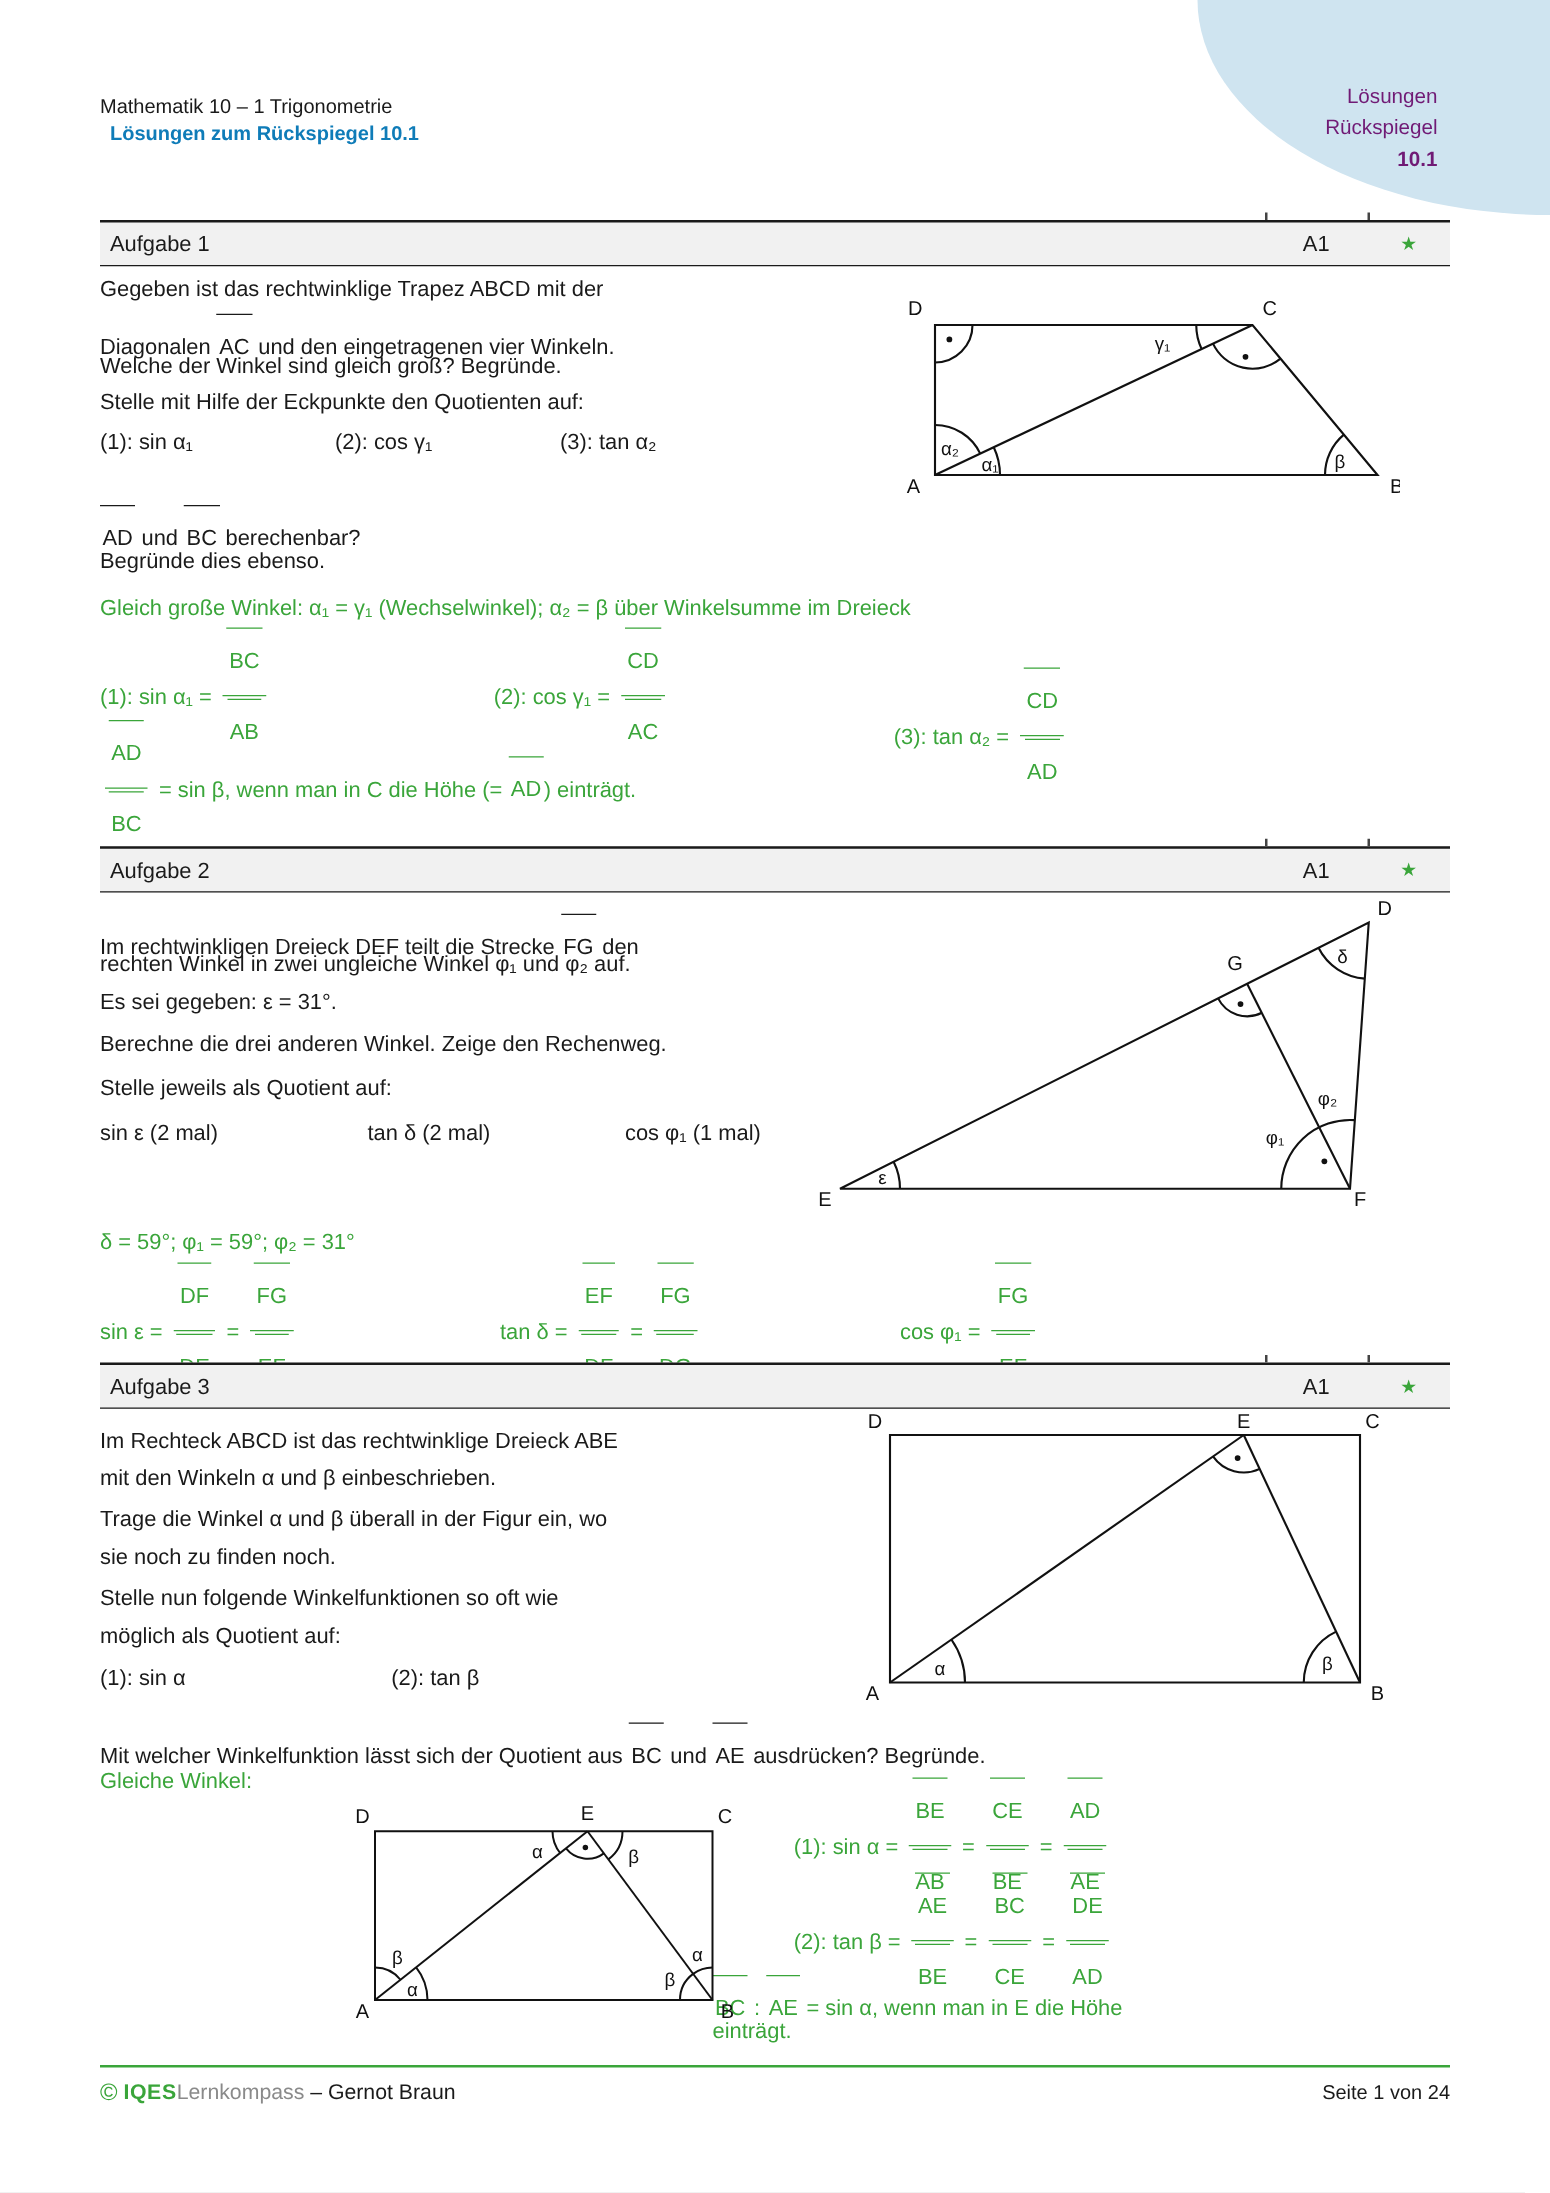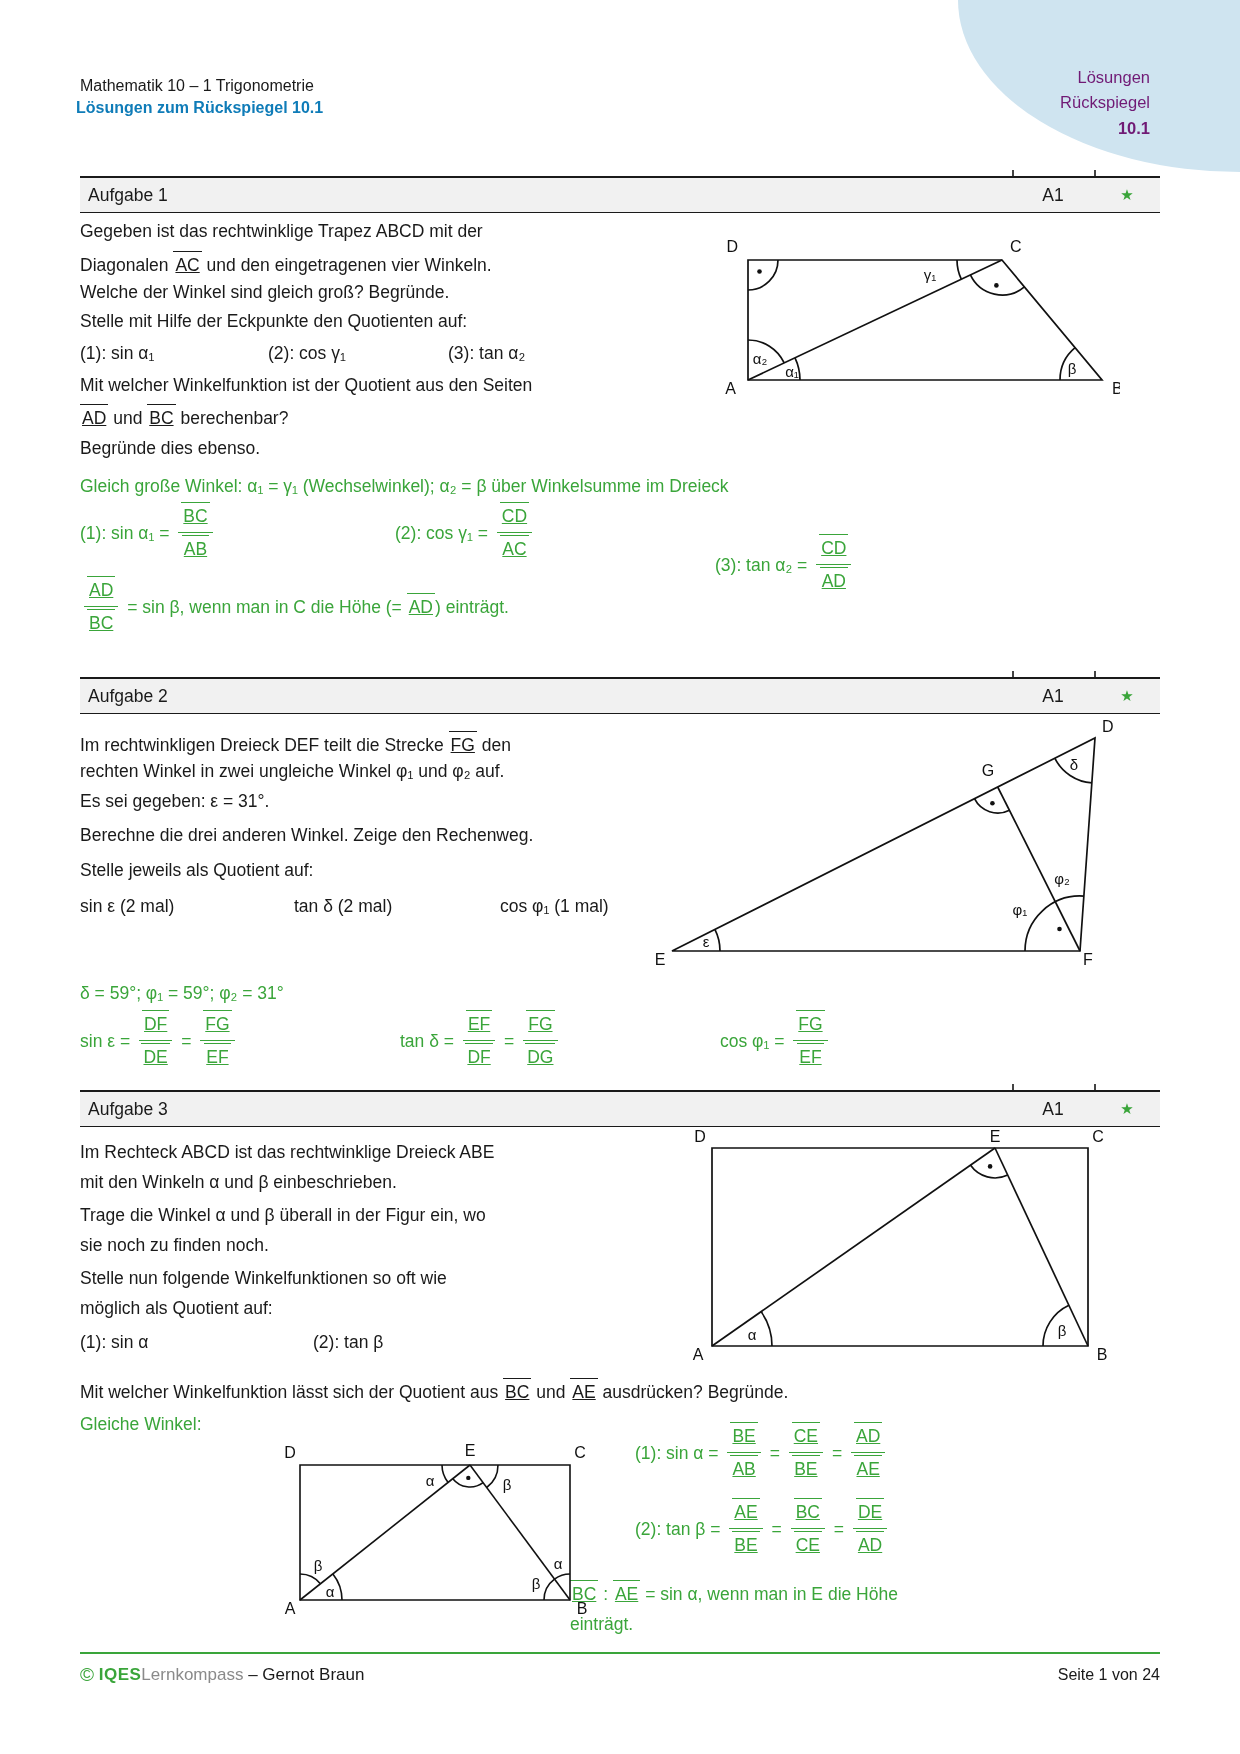--- a/index.html
+++ b/index.html
@@ -2,21 +2,21 @@
 <html style="--green: #3aa53a; --blue: #0f7cb8; --lightblue: #cfe4f0;"><head>
 <meta charset="utf-8">
 <style>
   html,body{margin:0;padding:0;background:#e8e8e8;}
   .page{position:relative;width:1240px;height:1754px;background:#ffffff;margin:0 auto;
         font-family:"Liberation Sans","DejaVu Sans",sans-serif;color:#1a1a1a;overflow:hidden;}
   .line{position:absolute;white-space:nowrap;font-size:17.5px;line-height:1.25;}
   .small{font-size:16px;}
   .green{color:var(--green);}
   .blue{color:var(--blue);font-weight:bold;}
-  .seg{display:inline-block;border-top:1.7px solid currentColor;line-height:1.1;padding:4px 2px;text-decoration:underline;}
+  .seg{display:inline-block;border-top:1.7px solid currentColor;line-height:1.1;padding:16px 2px;}
   .frac{display:inline-flex;flex-direction:column;align-items:center;vertical-align:middle;
         margin:0 4px;text-align:center;position:relative;top:-2px;}
   .frac .fn{display:block;border-bottom:1.7px solid currentColor;padding:0 3px 2px;}
   .frac .fd{display:block;padding-top:2px;}
   .corner{position:absolute;top:0;right:0;width:282px;height:172px;background:var(--lightblue);
           border-bottom-left-radius:100% 100%;}
   .corner .cline{position:absolute;right:90px;white-space:nowrap;font-size:16.5px;color:#701a75;}
   .task-bar{position:absolute;left:80px;width:1080px;height:37px;background:#f1f1f1;
             border-top:2.5px solid #1a1a1a;border-bottom:1.5px solid #1a1a1a;box-sizing:border-box;}
   .task-bar .t-title{position:absolute;left:8px;top:7px;font-size:17.5px;}
@@ -40,38 +40,37 @@
 
 <div class="page">
 
   <div class="corner">
     <div class="cline" style="top:68px;">Lösungen</div>
     <div class="cline" style="top:93px;">Rückspiegel</div>
     <div class="cline" style="top:119px;font-weight:bold;">10.1</div>
   </div>
 
   <div class="line small" style="left:80px;top:76px;">Mathematik 10 – 1 Trigonometrie</div>
-  <div class="line small blue" style="left:76px;top:98px;text-align:right;">Lösungen zum Rückspiegel 10.1</div>
+  <div class="line small blue" style="left:88px;top:98px;text-align:right;">Lösungen zum Rückspiegel 10.1</div>
 
   <div class="tick" style="left:1012px;top:170px;"></div>
   <div class="tick" style="left:1094px;top:170px;"></div>
   <div class="task-bar" style="top:176px;">
     <span class="t-title">Aufgabe 1</span>
     <span class="t-level">A1</span>
     <span class="t-star">★</span>
   </div>
 
   <div class="line" style="left:80px;top:221px;">Gegeben ist das rechtwinklige Trapez ABCD mit der</div>
   <div class="line" style="left:80px;top:251px;">Diagonalen <span class="seg">AC</span> und den eingetragenen vier Winkeln.</div>
   <div class="line" style="left:80px;top:282px;">Welche der Winkel sind gleich groß? Begründe.</div>
   <div class="line" style="left:80px;top:311px;">Stelle mit Hilfe der Eckpunkte den Quotienten auf:</div>
   <div class="line" style="left:80px;top:343px;">(1): sin α₁</div>
   <div class="line" style="left:268px;top:343px;">(2): cos γ₁</div>
   <div class="line" style="left:448px;top:343px;">(3): tan α₂</div>
-  <div class="line" style="left:80px;top:375px;">Mit welcher Winkelfunktion ist der Quotient aus den Seiten</div>
   <div class="line" style="left:80px;top:404px;"><span class="seg">AD</span> und <span class="seg">BC</span> berechenbar?</div>
   <div class="line" style="left:80px;top:438px;">Begründe dies ebenso.</div>
   <div class="line green" style="left:80px;top:476px;">Gleich große Winkel: α₁ = γ₁ (Wechselwinkel); α₂ = β über Winkelsumme im Dreieck</div>
   <div class="line green" style="left:80px;top:504px;">(1): sin α₁ = <span class="frac">
         <span class="fn"><span class="seg">BC</span></span>
         <span class="fd"><span class="seg">AB</span></span>
       </span></div>
   <div class="line green" style="left:395px;top:504px;">(2): cos γ₁ = <span class="frac">
         <span class="fn"><span class="seg">CD</span></span>
         <span class="fd"><span class="seg">AC</span></span>

